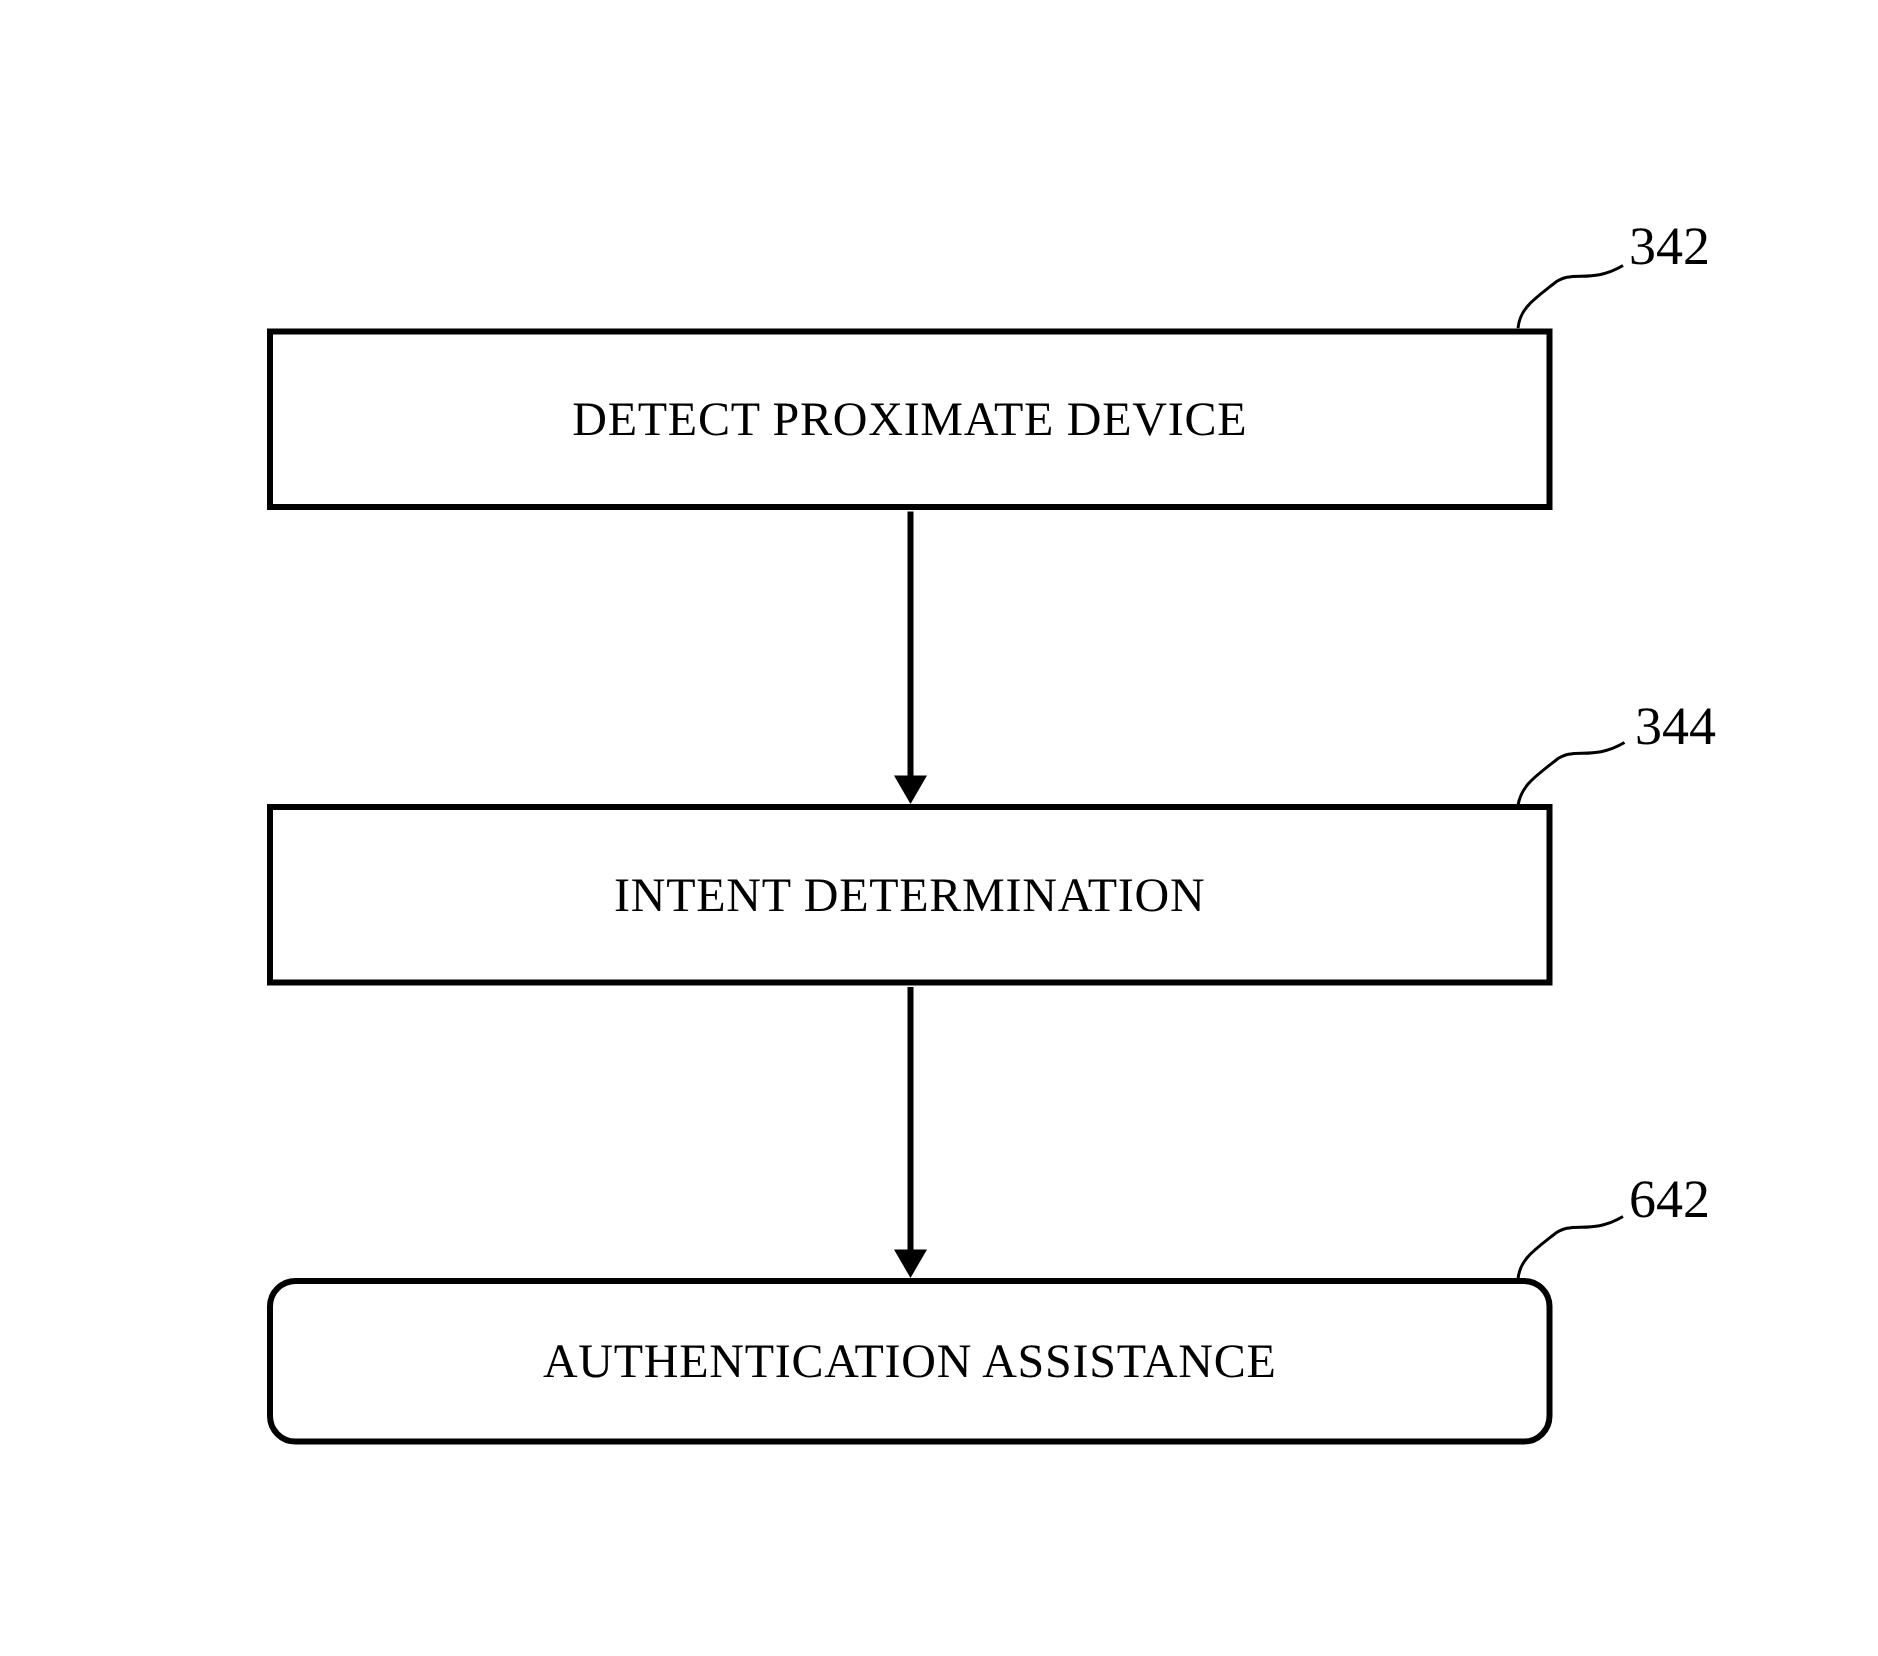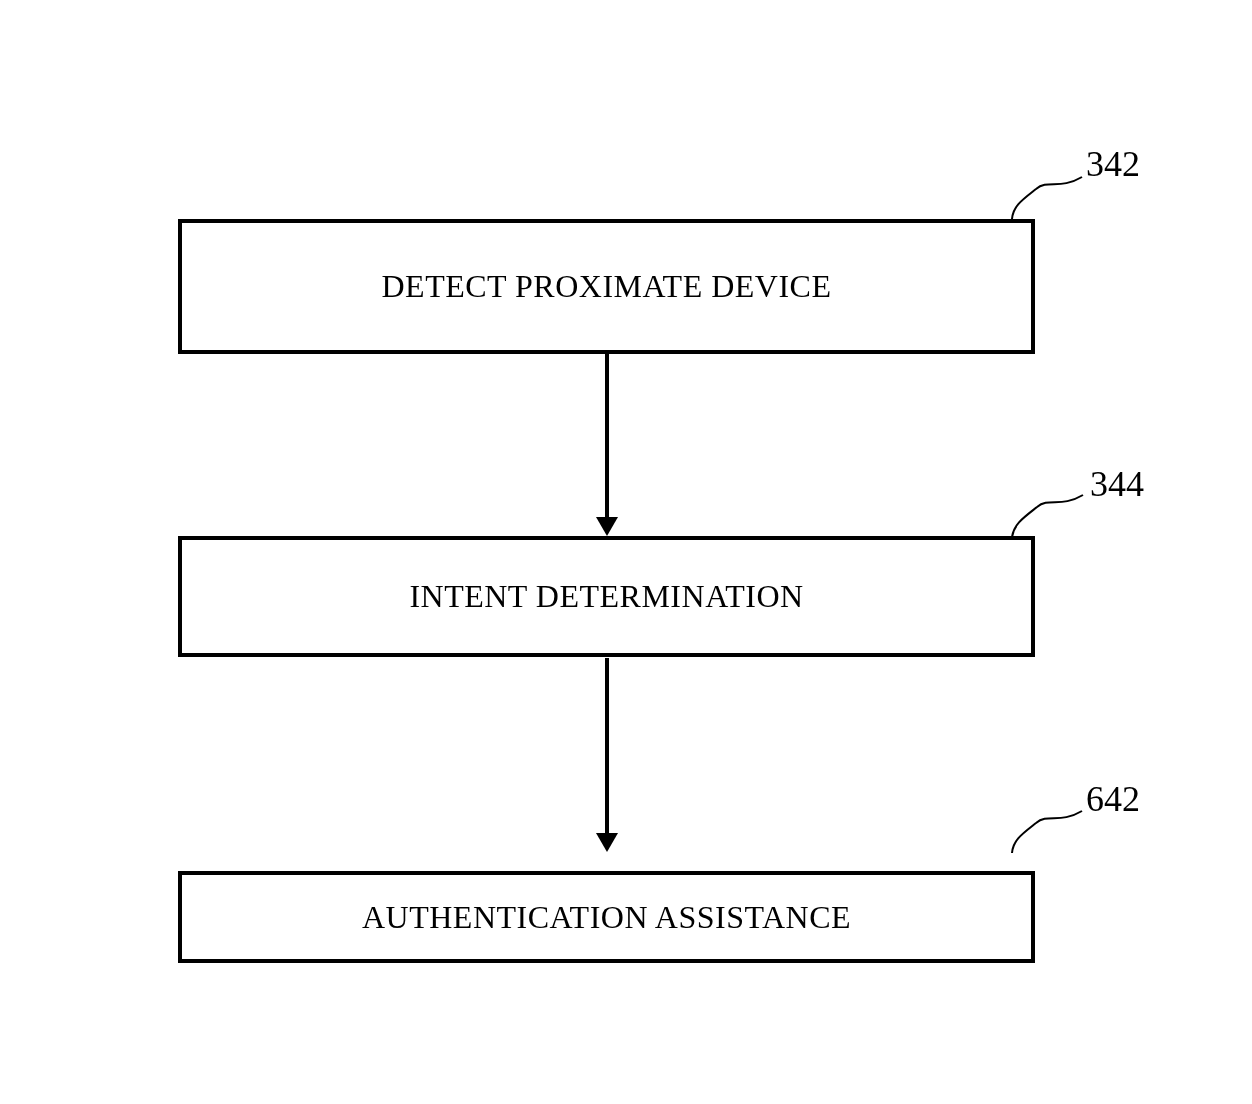--- a/index.html
+++ b/index.html
@@ -26,23 +26,23 @@
     position: absolute;
     left: 178px;
     width: 857px;
     box-sizing: border-box;
     border: 4px solid #000000;
     background: #ffffff;
     display: flex;
     align-items: center;
     justify-content: center;
   }
-  .box-1 { top: 219px; height: 135px; }
+  .box-1 { top: 219px; height: 121px; }
   .box-2 { top: 536px; height: 121px; text-align: center; }
-  .box-3 { top: 871px; height: 92px; }
+  .box-3 { top: 852px; height: 111px; border-radius: 19px; }
   .flow-box .box-label {
     font-size: 32px;
     color: #000000;
     letter-spacing: 0.5px;
     white-space: nowrap;
   }
   .ref-label {
     position: absolute;
     font-size: 36px;
     line-height: 1;

